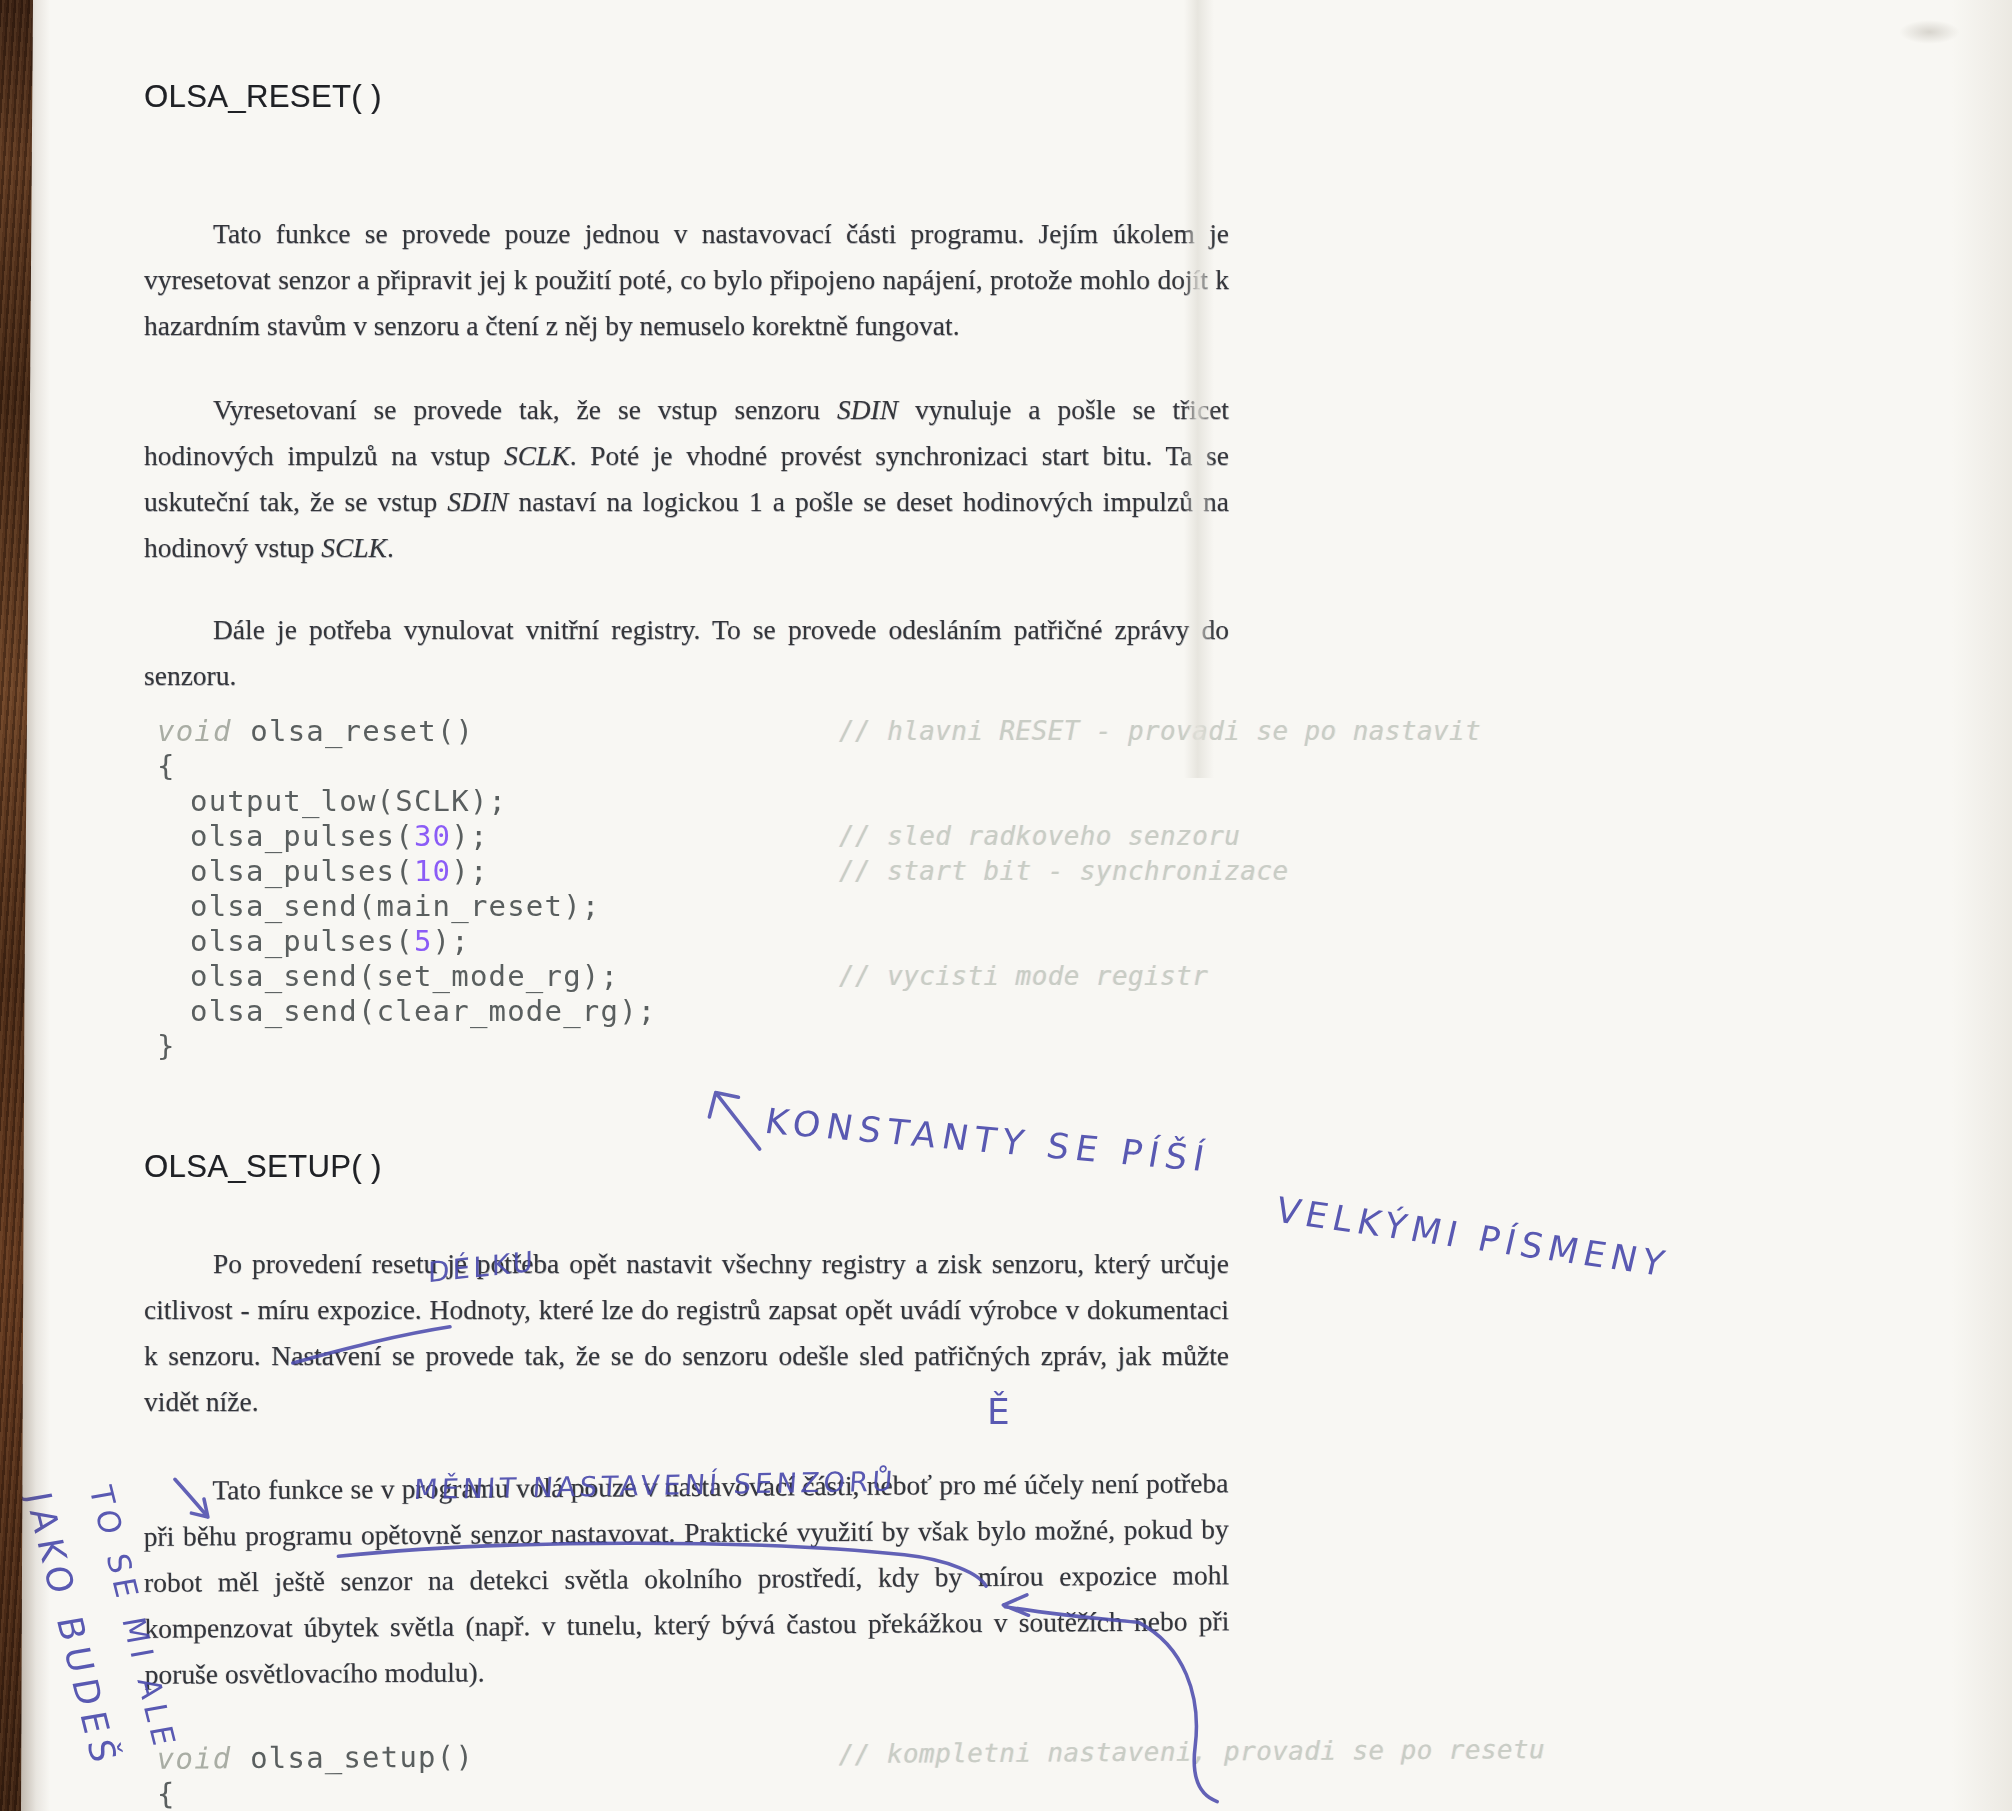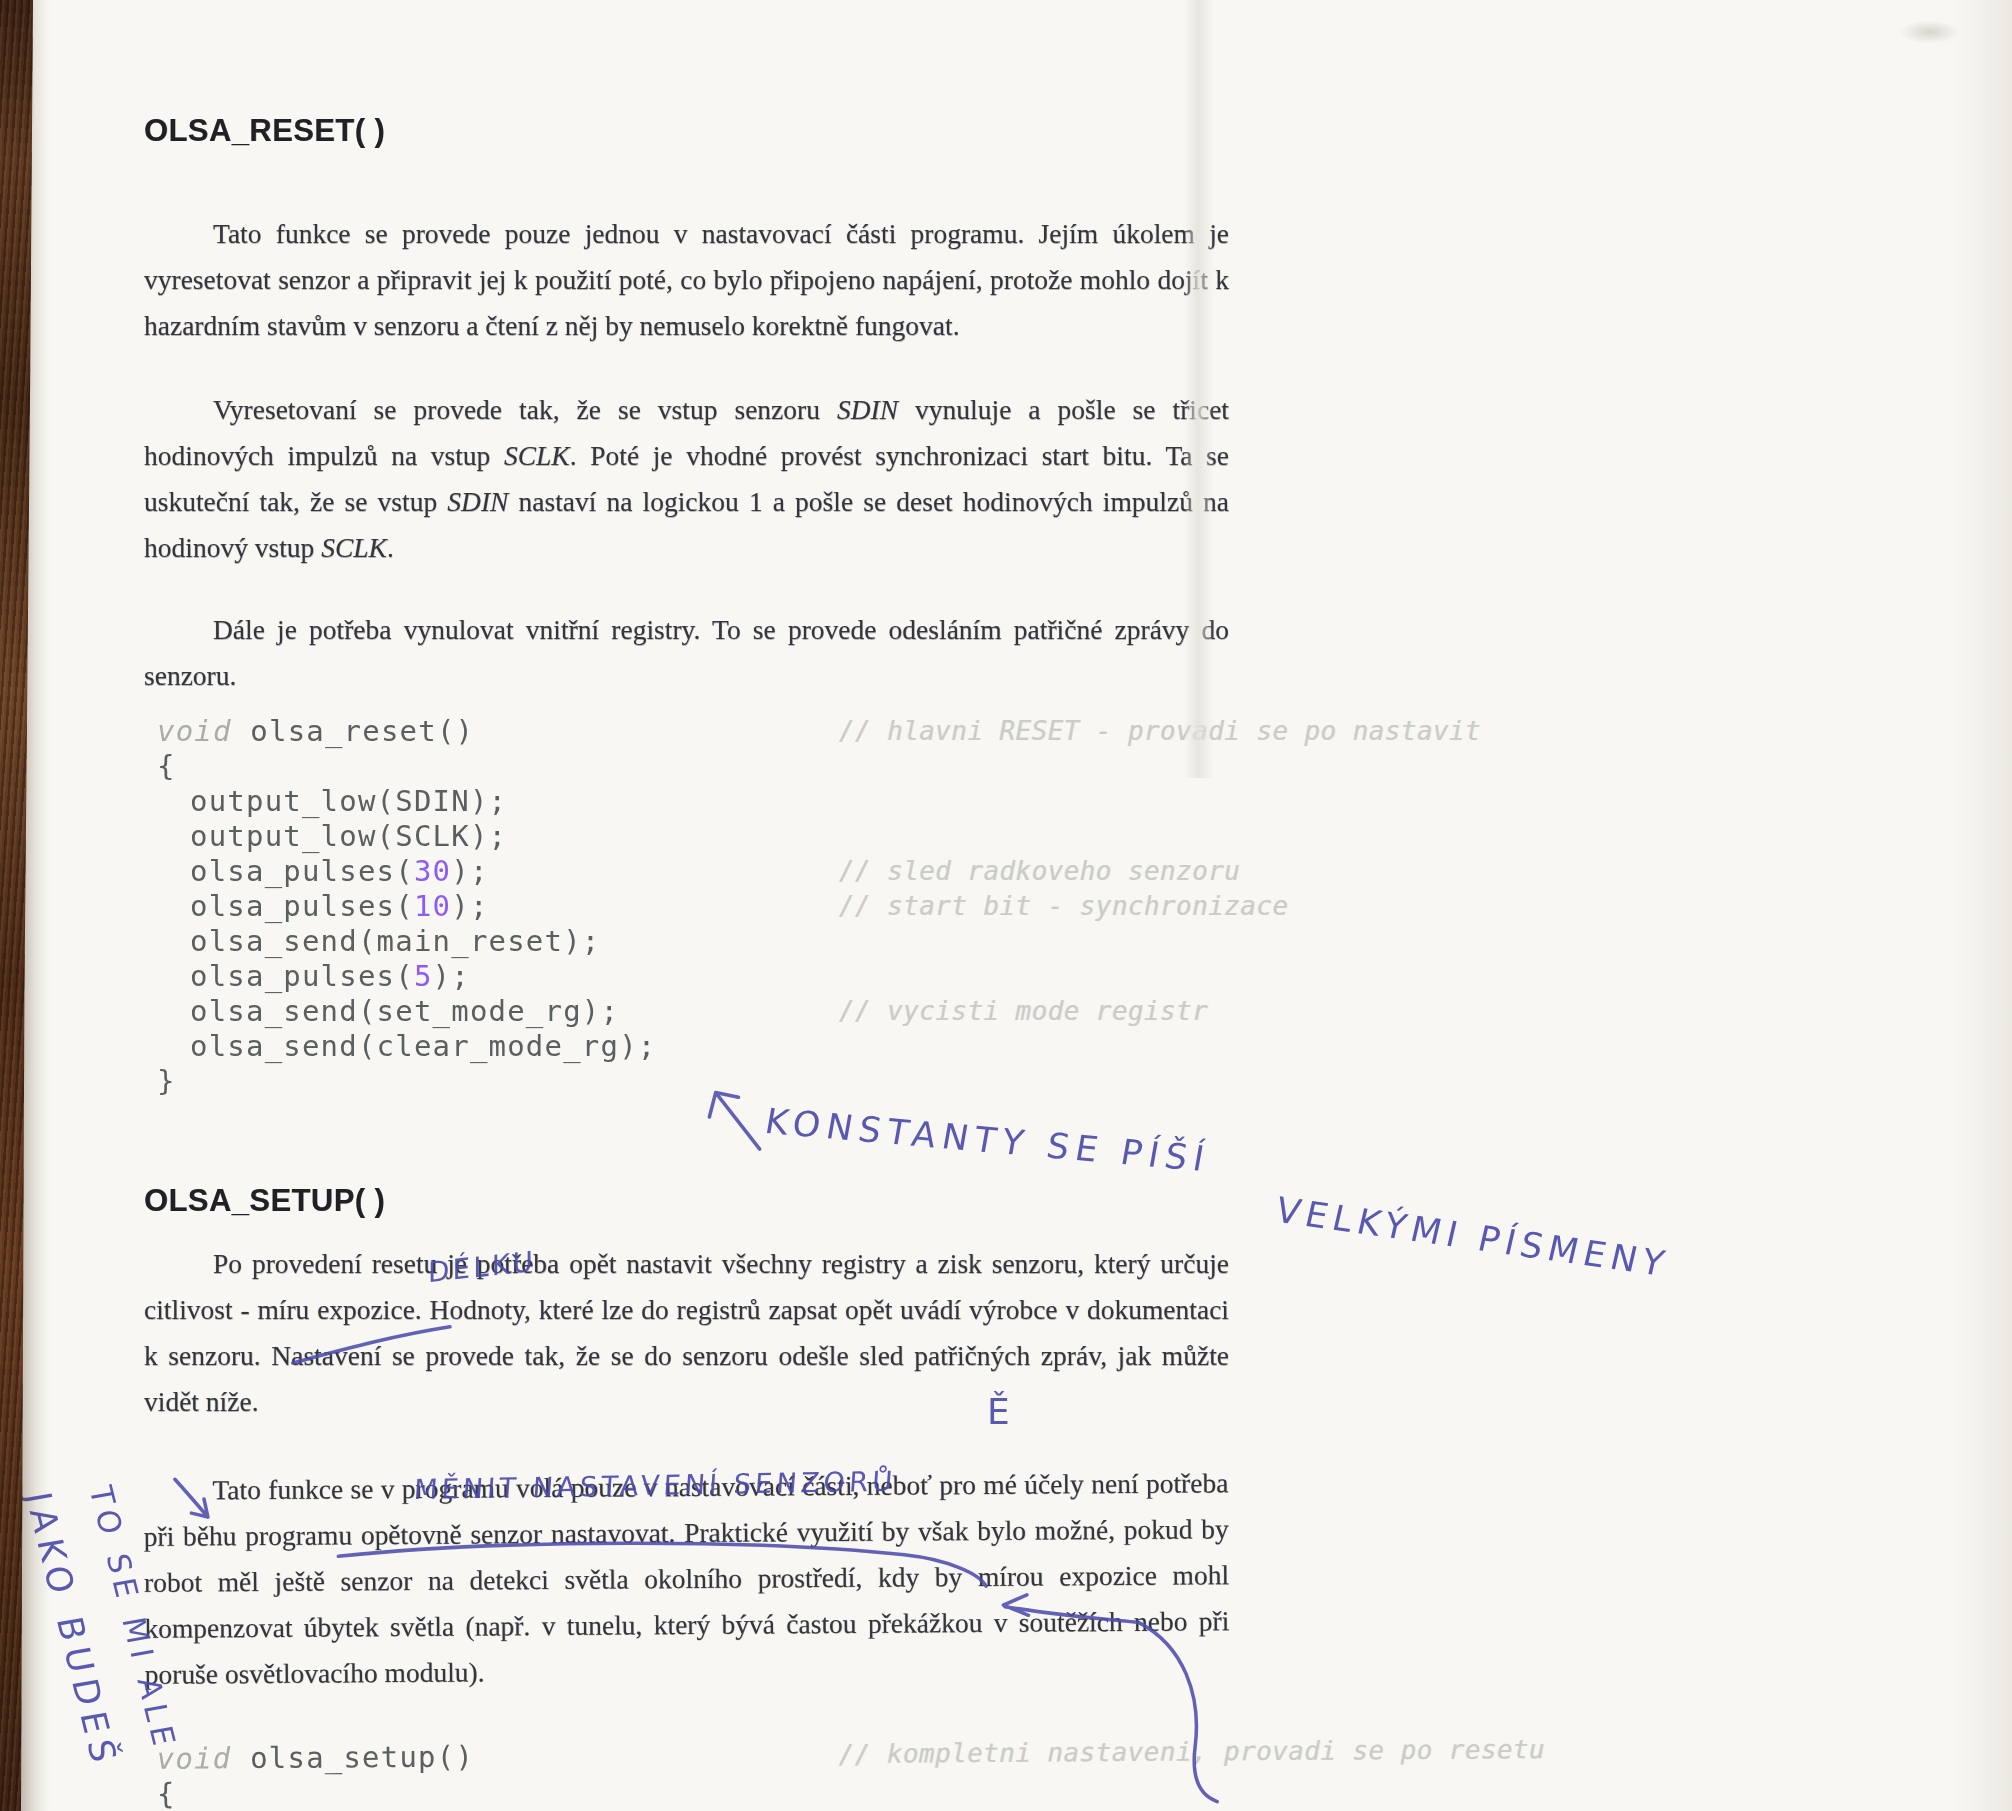--- a/index.html
+++ b/index.html
@@ -30,24 +30,23 @@
     background:linear-gradient(270deg, #e9e6df, transparent); opacity:.85;
   }
   .smudge{
     position:absolute; left:1899px; top:20.4px; width:61px; height:23.6px;
     background:radial-gradient(ellipse at center, #d8d5ce, transparent 70%);
   }
 
   
   .h1{
     position:absolute; left:144px;
-    font-family:"Liberation Sans", sans-serif; font-weight:bold;
+    font-family:"Liberation Sans", sans-serif; font-weight:normal;
     font-size:31px; letter-spacing:0.4px; color:#1f2125;
     text-shadow:0.4px 0.4px 0.6px rgba(30,30,40,.45);
-    margin-top:34px;
   }
   .para{
     position:absolute; left:144px; width:1085px;
     font-size:27.5px; line-height:46px; color:#34363b;
     text-align:justify; text-indent:69px;
     text-shadow:0.8px 0 0 rgba(0,110,140,.10), -0.8px 0 0 rgba(170,60,60,.10), 0.3px 0.5px 0.6px rgba(40,40,60,.32);
   }
   .para .it{font-style:italic;}
 
   .code{
@@ -86,21 +85,20 @@
 
   <div class="para" style="top:211px">Tato funkce se provede pouze jednou v nastavovací části programu. Jejím úkolem je vyresetovat senzor a připravit jej k použití poté, co bylo připojeno napájení, protože mohlo dojít k hazardním stavům v senzoru a čtení z něj by nemuselo korektně fungovat.</div>
 
   <div class="para" style="top:387px"><span>Vyresetovaní se provede tak, že se vstup senzoru </span><span class="it">SDIN</span><span> vynuluje a pošle se třicet hodinových impulzů na vstup </span><span class="it">SCLK</span><span>. Poté je vhodné provést synchronizaci start bitu. Ta se uskuteční tak, že se vstup </span><span class="it">SDIN</span><span> nastaví na logickou 1 a pošle se deset hodinových impulzů na hodinový vstup </span><span class="it">SCLK</span><span>.</span></div>
 
   <div class="para" style="top:607px">Dále je potřeba vynulovat vnitřní registry. To se provede odesláním patřičné zprávy do senzoru.</div>
 
   <div class="code" style="top:714px">
       <div class="code-line"><span class="segs"><span class="kw">void </span><span>olsa_reset()</span></span><span class="cmt">// hlavni RESET - provadi se po nastavit</span></div>
       <div class="code-line"><span class="segs"><span>{</span></span><span class="cmt"></span></div>
-      <div class="code-line ind"><span class="segs"><span>output_low(SDIN);</span></span><span class="cmt"></span></div>
       <div class="code-line ind"><span class="segs"><span>output_low(SCLK);</span></span><span class="cmt"></span></div>
       <div class="code-line ind"><span class="segs"><span>olsa_pulses(</span><span class="num">30</span><span>);</span></span><span class="cmt">// sled radkoveho senzoru</span></div>
       <div class="code-line ind"><span class="segs"><span>olsa_pulses(</span><span class="num">10</span><span>);</span></span><span class="cmt">// start bit - synchronizace</span></div>
       <div class="code-line ind"><span class="segs"><span>olsa_send(main_reset);</span></span><span class="cmt"></span></div>
       <div class="code-line ind"><span class="segs"><span>olsa_pulses(</span><span class="num">5</span><span>);</span></span><span class="cmt"></span></div>
       <div class="code-line ind"><span class="segs"><span>olsa_send(set_mode_rg);</span></span><span class="cmt">// vycisti mode registr</span></div>
       <div class="code-line ind"><span class="segs"><span>olsa_send(clear_mode_rg);</span></span><span class="cmt"></span></div>
       <div class="code-line"><span class="segs"><span>}</span></span><span class="cmt"></span></div>
     </div>
 

